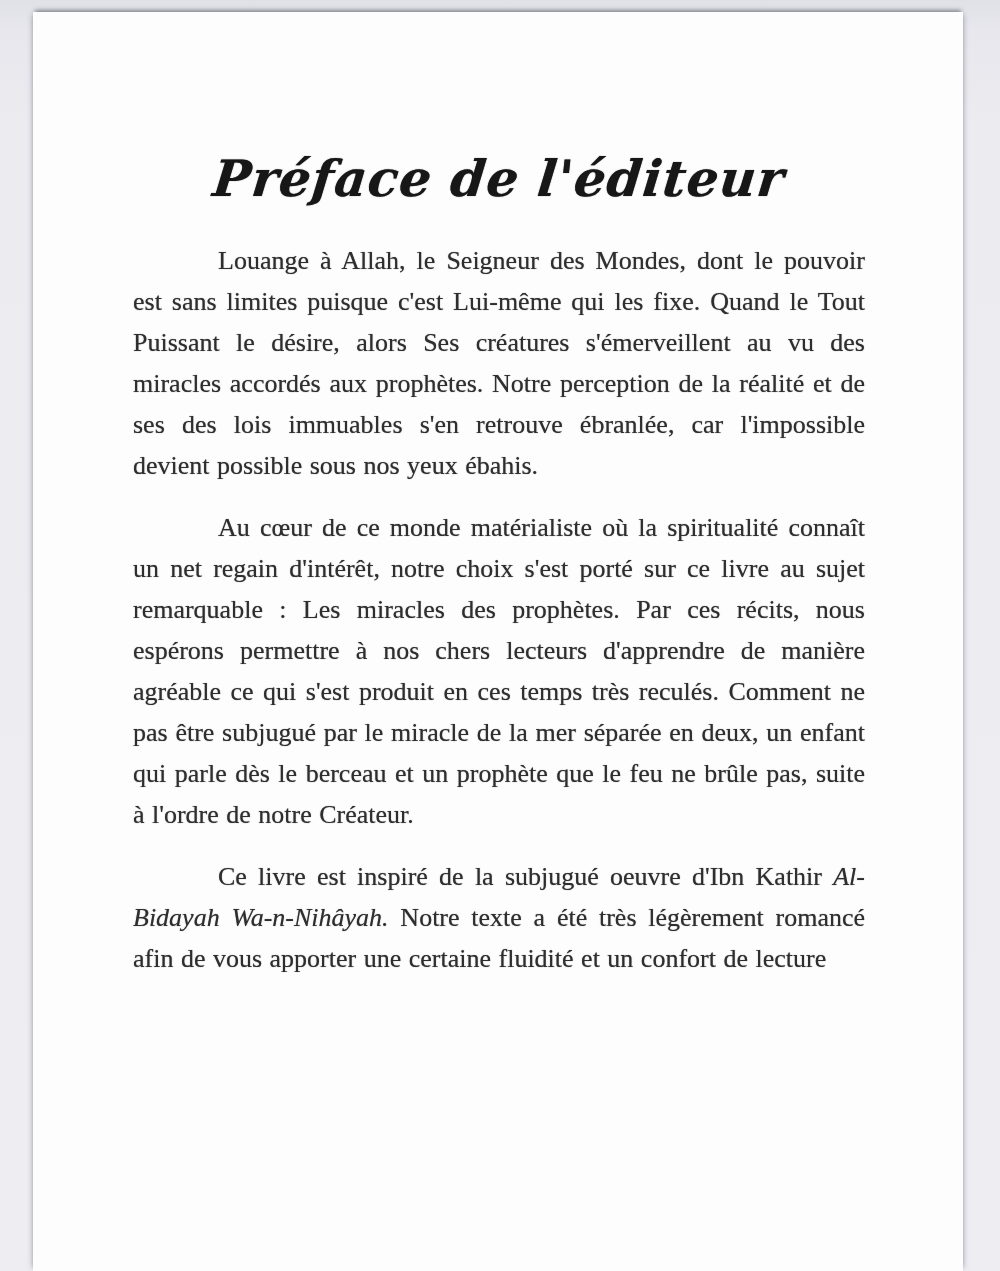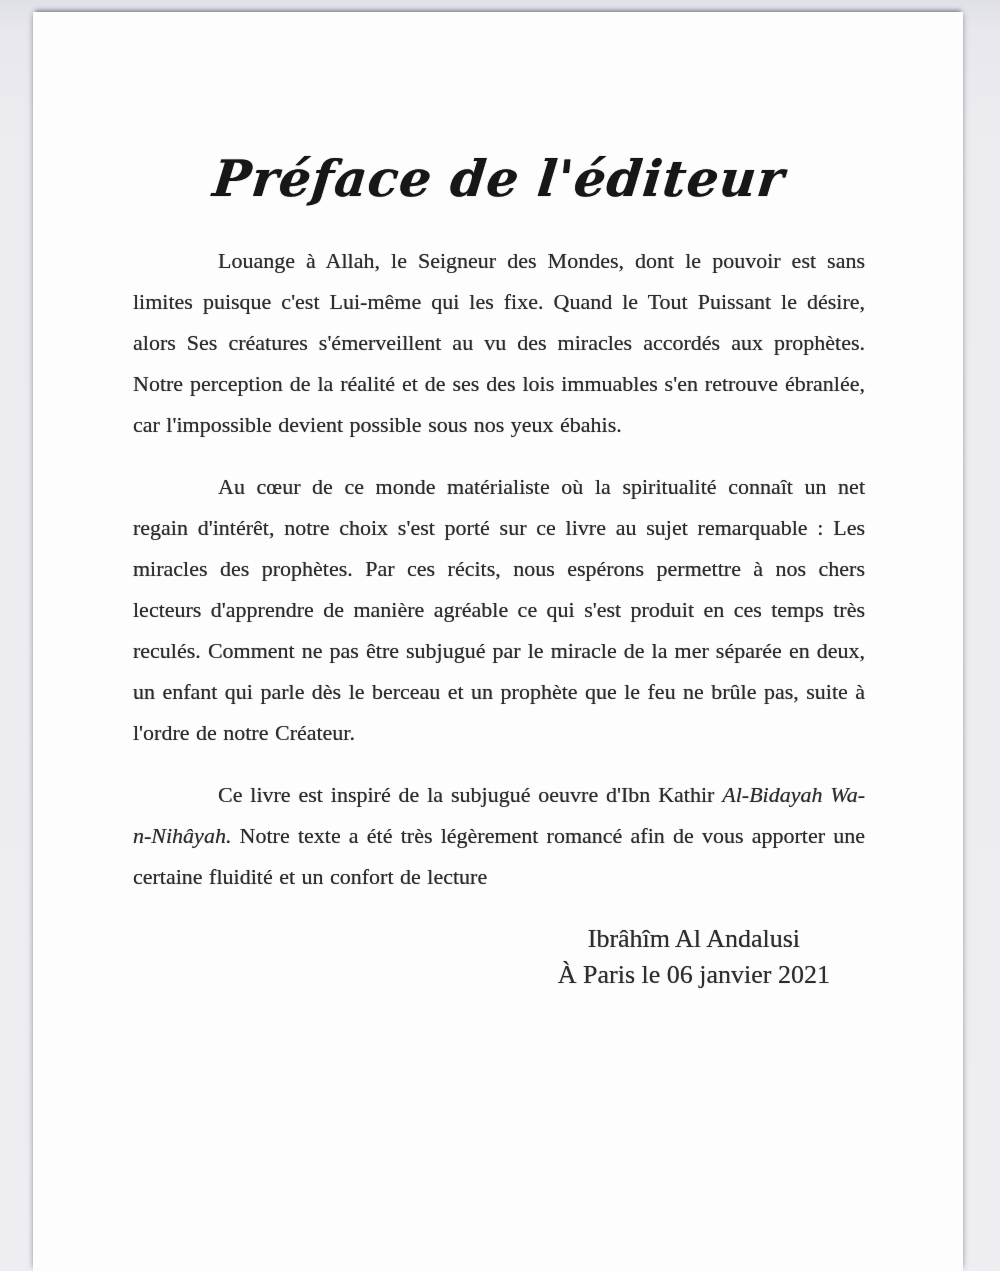--- a/index.html
+++ b/index.html
@@ -43,21 +43,21 @@
     line-height: 62px;
     letter-spacing: 1px;
     color: #171717;
     transform: skewX(-6deg);
     text-shadow: 0 0 1px rgba(20, 20, 20, 0.75);
   }
   .body-para {
     margin: 21px 0 0 0;
     text-align: justify;
     text-indent: 85px;
-    font-size: 22px;
+    font-size: 26px;
     line-height: 41px;
     color: #2e2e2e;
     text-shadow: 0 0 1px rgba(46, 46, 46, 0.65);
     word-spacing: 1px;
   }
   .body-para:first-of-type {
     margin-top: 30px;
   }
   .italic {
     font-style: italic;
@@ -79,19 +79,15 @@
   <div class="page">
 
     <h1 class="page-title">Préface de l'éditeur</h1>
 
     <p class="body-para">Louange à Allah, le Seigneur des Mondes, dont le pouvoir est sans limites puisque c'est Lui-même qui les fixe. Quand le Tout Puissant le désire, alors Ses créatures s'émerveillent au vu des miracles accordés aux prophètes. Notre perception de la réalité et de ses des lois immuables s'en retrouve ébranlée, car l'impossible devient possible sous nos yeux ébahis.</p>
 
     <p class="body-para">Au cœur de ce monde matérialiste où la spiritualité connaît un net regain d'intérêt, notre choix s'est porté sur ce livre au sujet remarquable : Les miracles des prophètes. Par ces récits, nous espérons permettre à nos chers lecteurs d'apprendre de manière agréable ce qui s'est produit en ces temps très reculés. Comment ne pas être subjugué par le miracle de la mer séparée en deux, un enfant qui parle dès le berceau et un prophète que le feu ne brûle pas, suite à l'ordre de notre Créateur.</p>
 
     <p class="body-para"><span>Ce livre est inspiré de la subjugué oeuvre d'Ibn Kathir </span><span class="italic">Al-Bidayah Wa-n-Nihâyah.</span><span> Notre texte a été très légèrement romancé afin de vous apporter une certaine fluidité et un confort de lecture</span></p>
 
-    <div class="signature">
-      <div>Ibrâhîm Al Andalusi</div>
-      <div>À Paris le 06 janvier 2021</div>
-    </div>
 
   </div>
 </div>
 
 </body></html>

